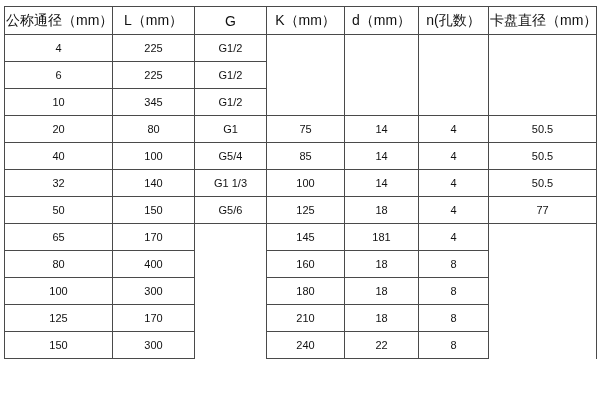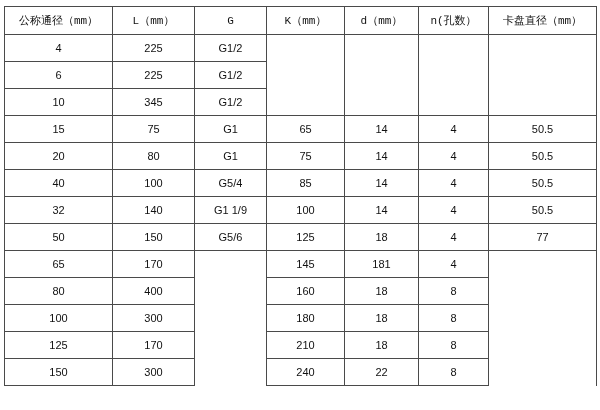--- a/index.html
+++ b/index.html
@@ -30,22 +30,21 @@
     vertical-align: middle;
     font-size: 11px;
     font-weight: normal;
     height: 26px;
     padding: 0 1px;
     overflow: hidden;
     white-space: nowrap;
   }
   table.spec thead th {
     height: 27px;
-    font-size: 11px;
-    font-family: Liberation Mono, monospace;
+    font-size: 14px;
   }
   col.c0 { width: 108px; }
   col.c1 { width: 82px; }
   col.c2 { width: 72px; }
   col.c3 { width: 78px; }
   col.c4 { width: 74px; }
   col.c5 { width: 70px; }
   col.c6 { width: 108px; }
 </style>
 </head>
@@ -95,50 +94,41 @@
         <tr>
           <td>10</td>
           <td>345</td>
           <td>G1/2</td>
           <td style="border-left:1px solid #4a4a4a;border-right:1px solid #4a4a4a;border-top:none;border-bottom:1px solid #4a4a4a;"></td>
           <td style="border-left:1px solid #4a4a4a;border-right:1px solid #4a4a4a;border-top:none;border-bottom:1px solid #4a4a4a;"></td>
           <td style="border-left:1px solid #4a4a4a;border-right:1px solid #4a4a4a;border-top:none;border-bottom:1px solid #4a4a4a;"></td>
           <td style="border-left:1px solid #4a4a4a;border-right:1px solid #4a4a4a;border-top:none;border-bottom:1px solid #4a4a4a;"></td>
         </tr>
         <tr>
-          <td>15</td>
-          <td>75</td>
-          <td>G1</td>
-          <td>65</td>
-          <td>14</td>
-          <td>4</td>
-          <td>50.5</td>
-        </tr>
-        <tr>
           <td>20</td>
           <td>80</td>
           <td>G1</td>
           <td>75</td>
           <td>14</td>
           <td>4</td>
           <td>50.5</td>
         </tr>
         <tr>
           <td>40</td>
           <td>100</td>
           <td>G5/4</td>
           <td>85</td>
           <td>14</td>
           <td>4</td>
           <td>50.5</td>
         </tr>
         <tr>
           <td>32</td>
           <td>140</td>
-          <td>G1 1/9</td>
+          <td>G1 1/3</td>
           <td>100</td>
           <td>14</td>
           <td>4</td>
           <td>50.5</td>
         </tr>
         <tr>
           <td>50</td>
           <td>150</td>
           <td>G5/6</td>
           <td>125</td>

